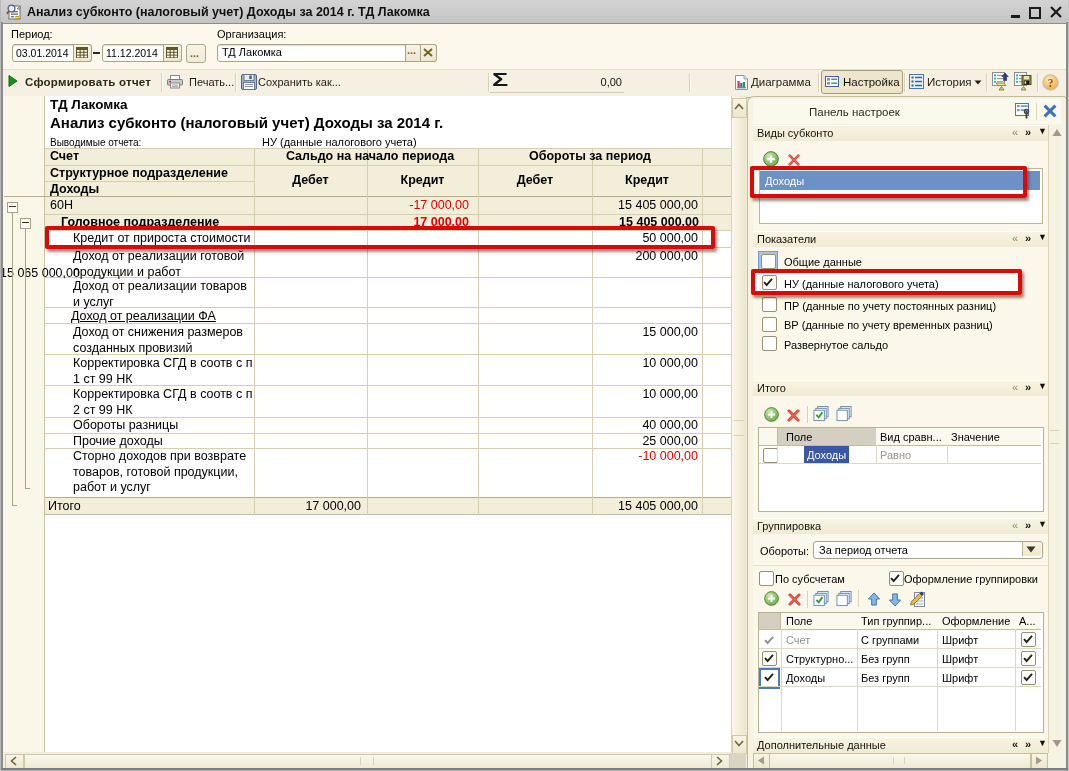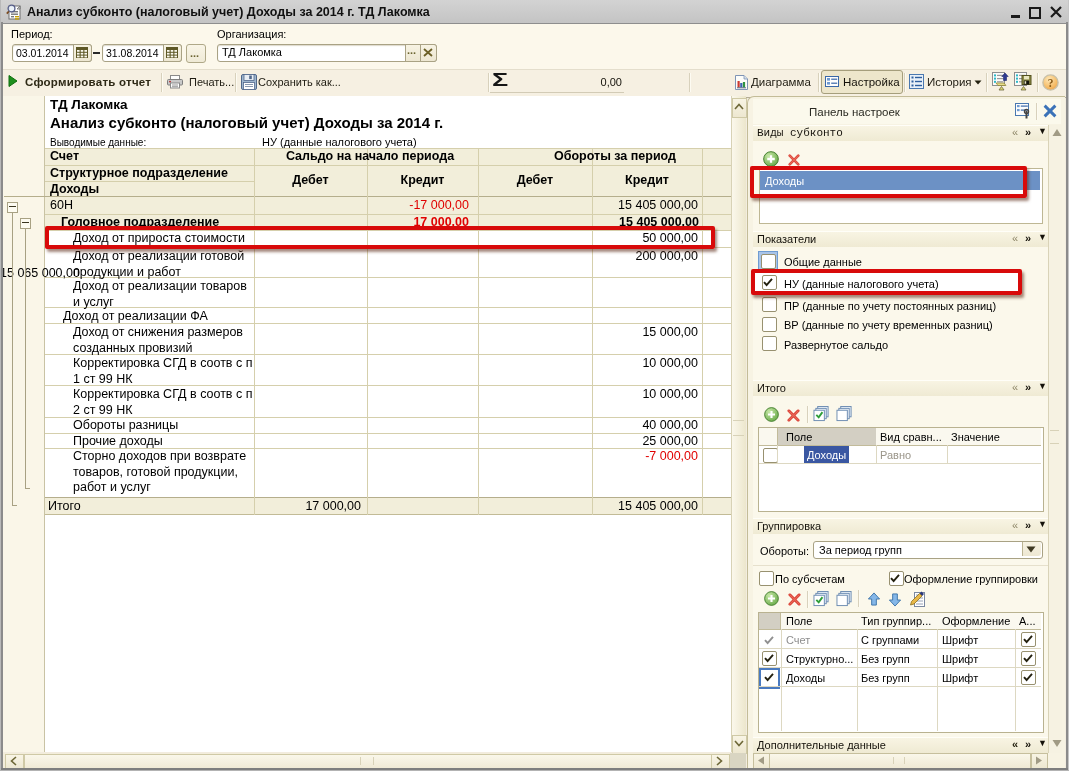--- a/index.html
+++ b/index.html
@@ -66,21 +66,21 @@
  <rect x="1" y="5.8" width="2.6" height="1.8" fill="#FAF8EE"></rect>
     <rect x="4.7" y="5.8" width="2.6" height="1.8" fill="#FAF8EE"></rect>
     <rect x="8.4" y="5.8" width="2.6" height="1.8" fill="#FAF8EE"></rect>
  <rect x="1" y="8.6" width="2.6" height="1.8" fill="#FAF8EE"></rect>
     <rect x="4.7" y="8.6" width="2.6" height="1.8" fill="#FAF8EE"></rect>
     <rect x="8.4" y="8.6" width="2.6" height="1.8" fill="#FAF8EE"></rect>
 </svg>
 <div class="a" style="left:93px;top:51.5px;width:7px;height:2px;background:#2A2A2A;"></div>
 
 <div class="a" style="left:102px;top:44px;width:78px;height:16px;border:1px solid #A9A284;border-radius:3px;background:#fff;box-shadow:inset 0 1px 1px rgba(160,150,110,.35);"></div>
-<div class="t" style="left:106px;top:46px;font-size:10.5px;">31.08.2014</div>
+<div class="t" style="left:106px;top:46px;font-size:10.5px;">11.12.2014</div>
 <div class="a" style="left:163px;top:44px;width:17px;height:16px;border:1px solid #A9A284;border-radius:0 3px 3px 0;background:linear-gradient(#F7F3E3,#EDE7D2);"></div>
 <svg class="a" style="left:166px;top:47px;" width="12" height="11" viewBox="0 0 12 11">
  <rect x="0" y="0" width="12" height="11" fill="#5E5826"></rect>
  <rect x="1" y="3" width="2.6" height="1.8" fill="#FAF8EE"></rect>
     <rect x="4.7" y="3" width="2.6" height="1.8" fill="#FAF8EE"></rect>
     <rect x="8.4" y="3" width="2.6" height="1.8" fill="#FAF8EE"></rect>
  <rect x="1" y="5.8" width="2.6" height="1.8" fill="#FAF8EE"></rect>
     <rect x="4.7" y="5.8" width="2.6" height="1.8" fill="#FAF8EE"></rect>
     <rect x="8.4" y="5.8" width="2.6" height="1.8" fill="#FAF8EE"></rect>
  <rect x="1" y="8.6" width="2.6" height="1.8" fill="#FAF8EE"></rect>
@@ -202,21 +202,21 @@
  <circle cx="8.5" cy="8.5" r="7.6" fill="url(#hg)" stroke="#C8C0A8" stroke-width="1.4"></circle>
  <text x="8.5" y="12.6" text-anchor="middle" font-size="11.5" font-weight="bold" fill="#8A5A18" font-family="Liberation Serif,serif">?</text>
 </svg>
 
 <div class="a" style="left:3px;top:96px;width:728px;height:656px;background:#FFFFFF;"></div>
 
 <div class="a" style="left:3px;top:96px;width:41px;height:656px;background:#FAF6E8;border-right:1px solid #C9C3A4;"></div>
 
 <div class="r b" style="left:50px;top:97px;font-size:13.5px;">ТД Лакомка</div>
 <div class="r b" style="left:50px;top:115px;font-size:15px;">Анализ субконто (налоговый учет) Доходы за 2014 г.</div>
-<div class="t" style="left:50px;top:136px;font-size:10px;">Выводимые данные:</div>
+<div class="t" style="left:50px;top:136px;font-size:10px;">Выводимые отчета:</div>
 <div class="t" style="left:262px;top:135px;">НУ (данные налогового учета)</div>
 
 <div class="a" style="left:45px;top:148px;width:686px;height:49px;background:#F2EEDA;"></div>
 <div class="a" style="left:45px;top:197px;width:686px;height:34px;background:#F2EEDA;"></div>
 <div class="a" style="left:45px;top:497px;width:686px;height:18px;background:#F2EEDA;"></div>
 
 <div class="hl" style="left:45px;top:148px;width:686px;"></div>
 <div class="hl" style="left:45px;top:165px;width:686px;"></div>
 <div class="hl" style="left:45px;top:181px;width:209px;"></div>
 <div class="hl" style="left:4px;top:196px;width:727px;background:#B5AE8C;"></div>
@@ -235,64 +235,64 @@
 <div class="hl" style="left:45px;top:514px;width:686px;background:#C2BB96;"></div>
 
 <div class="vl" style="left:254px;top:148px;height:367px;"></div>
 <div class="vl" style="left:367px;top:148px;height:367px;"></div>
 <div class="vl" style="left:478px;top:148px;height:367px;"></div>
 <div class="vl" style="left:592px;top:148px;height:367px;"></div>
 <div class="vl" style="left:702px;top:148px;height:367px;"></div>
 
 <div class="r b" style="left:50px;top:149px;">Счет</div>
 <div class="r b" style="left:258px;top:149px;width:224px;text-align:center;">Сальдо на начало периода</div>
-<div class="r b" style="left:478px;top:149px;width:224px;text-align:center;padding-left:25px;">Обороты за период</div>
+<div class="r b" style="left:478px;top:149px;width:224px;text-align:center;">Обороты за период</div>
 <div class="r b" style="left:50px;top:166px;">Структурное подразделение</div>
 <div class="r b" style="left:50px;top:182px;">Доходы</div>
 <div class="r b" style="left:254px;top:173px;width:113px;text-align:center;">Дебет</div>
 <div class="r b" style="left:367px;top:173px;width:111px;text-align:center;">Кредит</div>
 <div class="r b" style="left:478px;top:173px;width:114px;text-align:center;">Дебет</div>
 <div class="r b" style="left:592px;top:173px;width:110px;text-align:center;">Кредит</div>
 
 <div class="r" style="left:50px;top:198px;">60Н</div>
 <div class="r" style="left:0;top:198px;width:469px;text-align:right;color:#E00000;">-17 000,00</div>
 <div class="r" style="left:0;top:198px;width:698px;text-align:right;">15 405 000,00</div>
 
 <div class="r b" style="left:61px;top:215px;">Головное подразделение</div>
 <div class="r b" style="left:0;top:215px;width:469px;text-align:right;color:#E00000;">17 000,00</div>
 <div class="r b" style="left:0;top:215px;width:699px;text-align:right;">15 405 000,00</div>
 
-<div class="r" style="left:73px;top:231px;">Доход от прироста стоимости</div>
+<div class="r" style="left:73px;top:231px;">Кредит от прироста стоимости</div>
 <div class="r" style="left:0;top:231px;width:698px;text-align:right;">50 000,00</div>
 
 <div class="r" style="left:73px;top:249px;">Доход от реализации готовой<br>продукции и работ</div>
 <div class="r" style="left:0;top:249px;width:698px;text-align:right;">200 000,00</div>
 
 <div class="r" style="left:73px;top:279px;">Доход от реализации товаров<br>и услуг</div>
 <div class="r" style="left:0;top:266px;width:698px;text-align:left;">15 065 000,00</div>
 
-<div class="r" style="left:63px;top:309px;">Доход от реализации ФА</div>
+<div class="r" style="left:71px;top:309px;text-decoration:underline;">Доход от реализации ФА</div>
 
 <div class="r" style="left:73px;top:325px;">Доход от снижения размеров<br>созданных провизий</div>
 <div class="r" style="left:0;top:325px;width:698px;text-align:right;">15 000,00</div>
 
 <div class="r" style="left:73px;top:356px;">Корректировка СГД в соотв с п<br>1 ст 99 НК</div>
 <div class="r" style="left:0;top:356px;width:698px;text-align:right;">10 000,00</div>
 
 <div class="r" style="left:73px;top:387px;">Корректировка СГД в соотв с п<br>2 ст 99 НК</div>
 <div class="r" style="left:0;top:387px;width:698px;text-align:right;">10 000,00</div>
 
 <div class="r" style="left:73px;top:418px;">Обороты разницы</div>
 <div class="r" style="left:0;top:418px;width:698px;text-align:right;">40 000,00</div>
 
 <div class="r" style="left:73px;top:434px;">Прочие доходы</div>
 <div class="r" style="left:0;top:434px;width:698px;text-align:right;">25 000,00</div>
 
 <div class="r" style="left:73px;top:449px;">Сторно доходов при возврате<br>товаров, готовой продукции,<br>работ и услуг</div>
-<div class="r" style="left:0;top:449px;width:698px;text-align:right;color:#E00000;">-7 000,00</div>
+<div class="r" style="left:0;top:449px;width:698px;text-align:right;color:#E00000;">-10 000,00</div>
 
 <div class="r" style="left:48px;top:499px;">Итого</div>
 <div class="r" style="left:0;top:499px;width:361px;text-align:right;">17 000,00</div>
 <div class="r" style="left:0;top:499px;width:698px;text-align:right;">15 405 000,00</div>
 
 <div class="a" style="left:7px;top:201.5px;width:9px;height:9px;background:#FDFBF1;border:1px solid #A8A183;"></div>
 <div class="a" style="left:9px;top:205.5px;width:7px;height:1.6px;background:#3A3520;"></div>
 <div class="a" style="left:12px;top:212px;width:1px;height:294px;background:#A8A183;"></div>
 <div class="a" style="left:12px;top:505px;width:5px;height:1px;background:#A8A183;"></div>
 <div class="a" style="left:20px;top:217.5px;width:9px;height:9px;background:#FDFBF1;border:1px solid #A8A183;"></div>
@@ -337,21 +337,21 @@
  <rect x="2" y="6" width="2.6" height="2.2" fill="#6F9AD0"></rect>
     <rect x="5.8" y="6.5" width="7" height="1.2" fill="#3A68A8"></rect>
  <path d="M11.5 8 L11.5 15.5" stroke="#444444" stroke-width="2"></path>
  <circle cx="11.5" cy="8.5" r="2" fill="none" stroke="#444444" stroke-width="1.4"></circle>
 </svg>
 <div class="sep" style="left:1036px;top:103px;height:17px;"></div>
 <svg class="a" style="left:1043px;top:104px;" width="14" height="14" viewBox="0 0 13 13">
  <path d="M1.5 1.5 L11.5 11.5 M11.5 1.5 L1.5 11.5" stroke="#3B72B8" stroke-width="2.7"></path>
 </svg>
 
-<div class="sechead" style="top:125px;font-family:Liberation Mono, monospace;">
+<div class="sechead" style="top:125px;">
     <span class="st">Виды субконто</span>
   </div>
 <div class="chev" style="left:1012px;top:126px;color:#8E8768;">«</div>
 <div class="chev b" style="left:1025px;top:126px;">»</div>
 <div class="chev" style="left:1038px;top:126px;font-size:9px;">▼</div>
 <div class="a" style="left:753px;top:141px;width:295px;height:90px;background:#FBF8EB;"></div>
 <svg class="a" style="left:762.5px;top:151px;" width="16" height="16" viewBox="0 0 17 17">
  <defs>
       <radialGradient id="gp1" cx="0.35" cy="0.3" r="0.9">
         <stop offset="0" stop-color="#C8E8A8"></stop>
@@ -447,21 +447,21 @@
 <div class="sechead" style="top:518px;">
     <span class="st">Группировка</span>
   </div>
 <div class="chev" style="left:1012px;top:519px;color:#8E8768;">«</div>
 <div class="chev b" style="left:1025px;top:519px;">»</div>
 <div class="chev" style="left:1038px;top:519px;font-size:9px;">▼</div>
 <div class="a" style="left:753px;top:534px;width:295px;height:203px;background:#FBF8EB;"></div>
 <div class="t" style="left:760px;top:544px;">Обороты:</div>
 <div class="a" style="left:753px;top:565px;width:295px;height:1px;background:#E6E0CC;"></div>
 <div class="a" style="left:813px;top:541px;width:228px;height:16px;background:#fff;border:1px solid #A9A284;border-radius:3px;"></div>
-<div class="t" style="left:819px;top:543px;">За период групп</div>
+<div class="t" style="left:819px;top:543px;">За период отчета</div>
 <div class="a" style="left:1022px;top:542px;width:18px;height:14px;background:linear-gradient(#F7F3E3,#EDE7D2);border-left:1px solid #BBB493;border-radius:0 3px 3px 0;"></div>
 <svg class="a" style="left:1026px;top:546px;" width="10" height="7" viewBox="0 0 10 7">
     <path d="M0.5 0.5 H9.5 L5 6.5 Z" fill="#3F3923"></path>
   </svg>
 
 <div class="cb" style="left:758.5px;top:571px;"></div>
 <div class="t" style="left:775px;top:572px;">По субсчетам</div>
 <div class="cb" style="left:888.5px;top:571px;"></div>
 <svg class="a" style="left:890px;top:573.5px;" width="10" height="9" viewBox="0 0 10 9">
     <path d="M1 4.2 L3.6 7 L9 0.8" fill="none" stroke="#23200F" stroke-width="1.9"></path>

